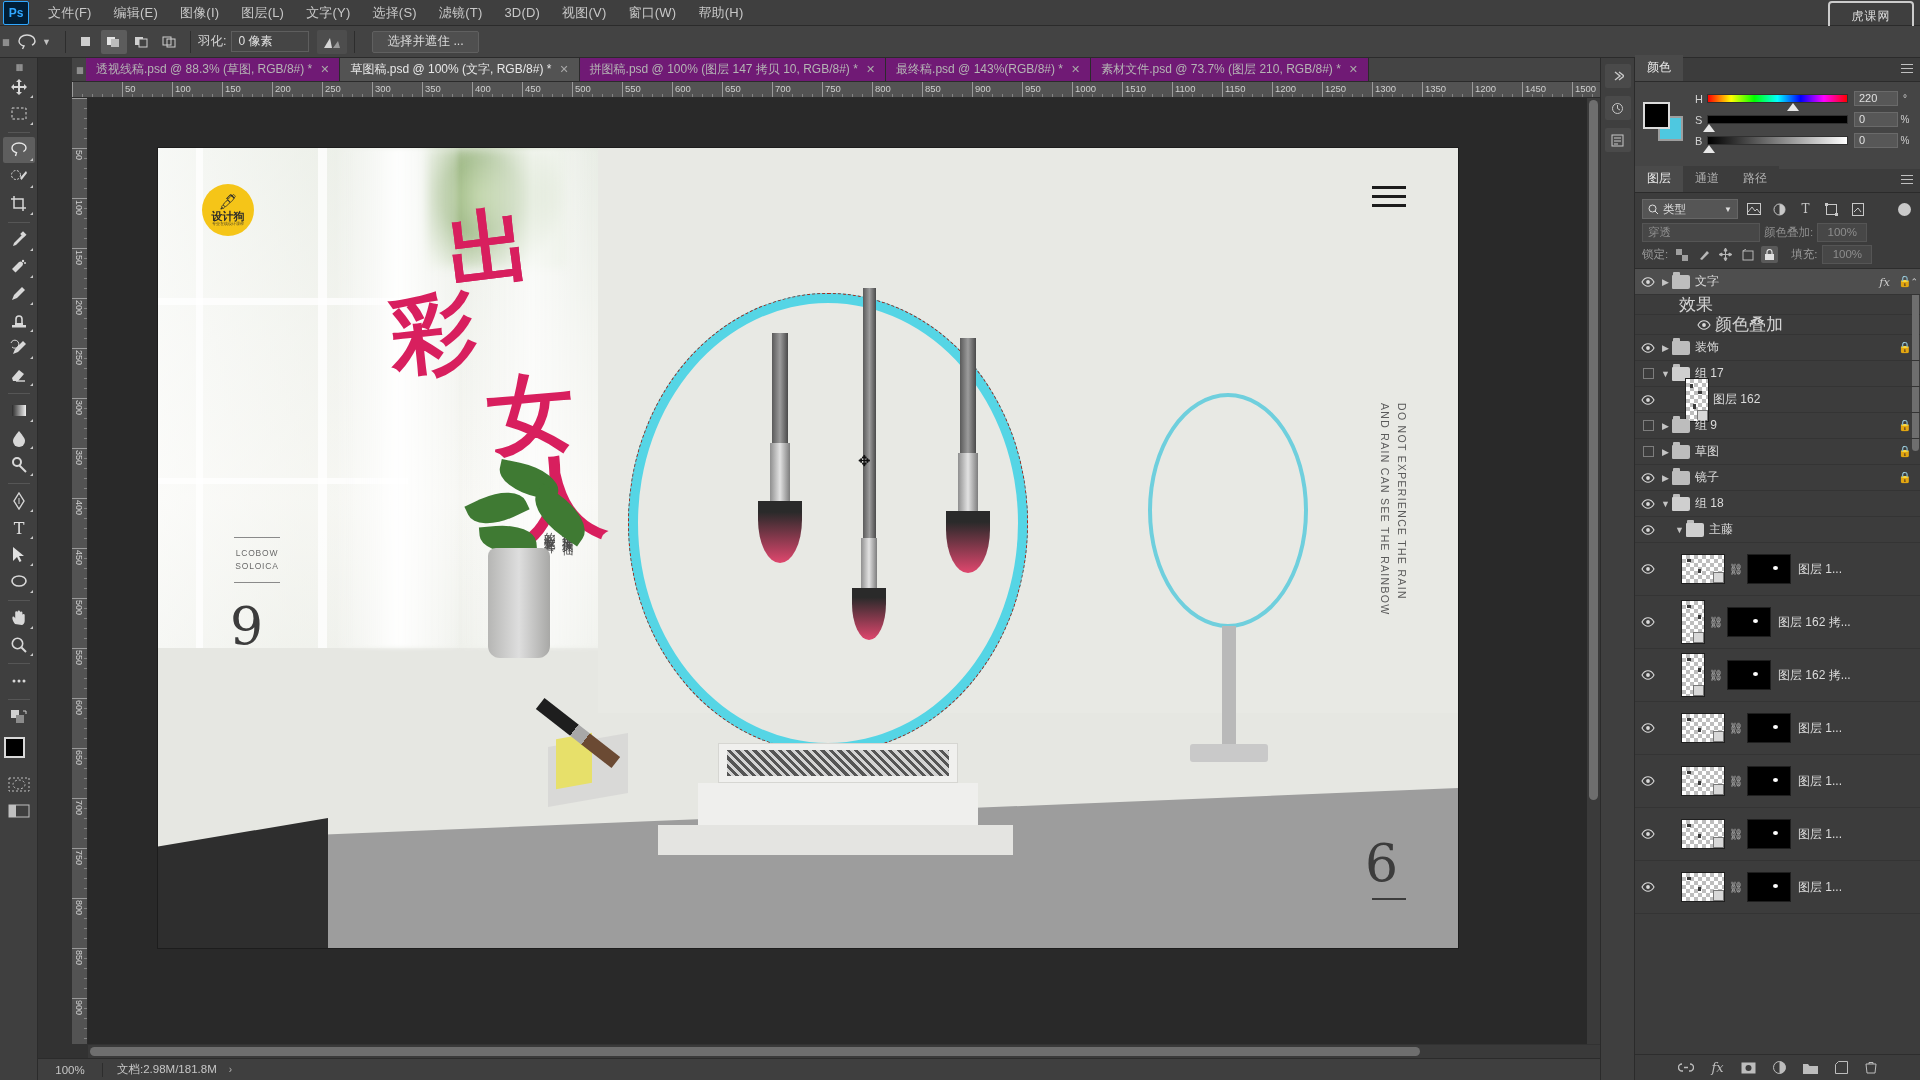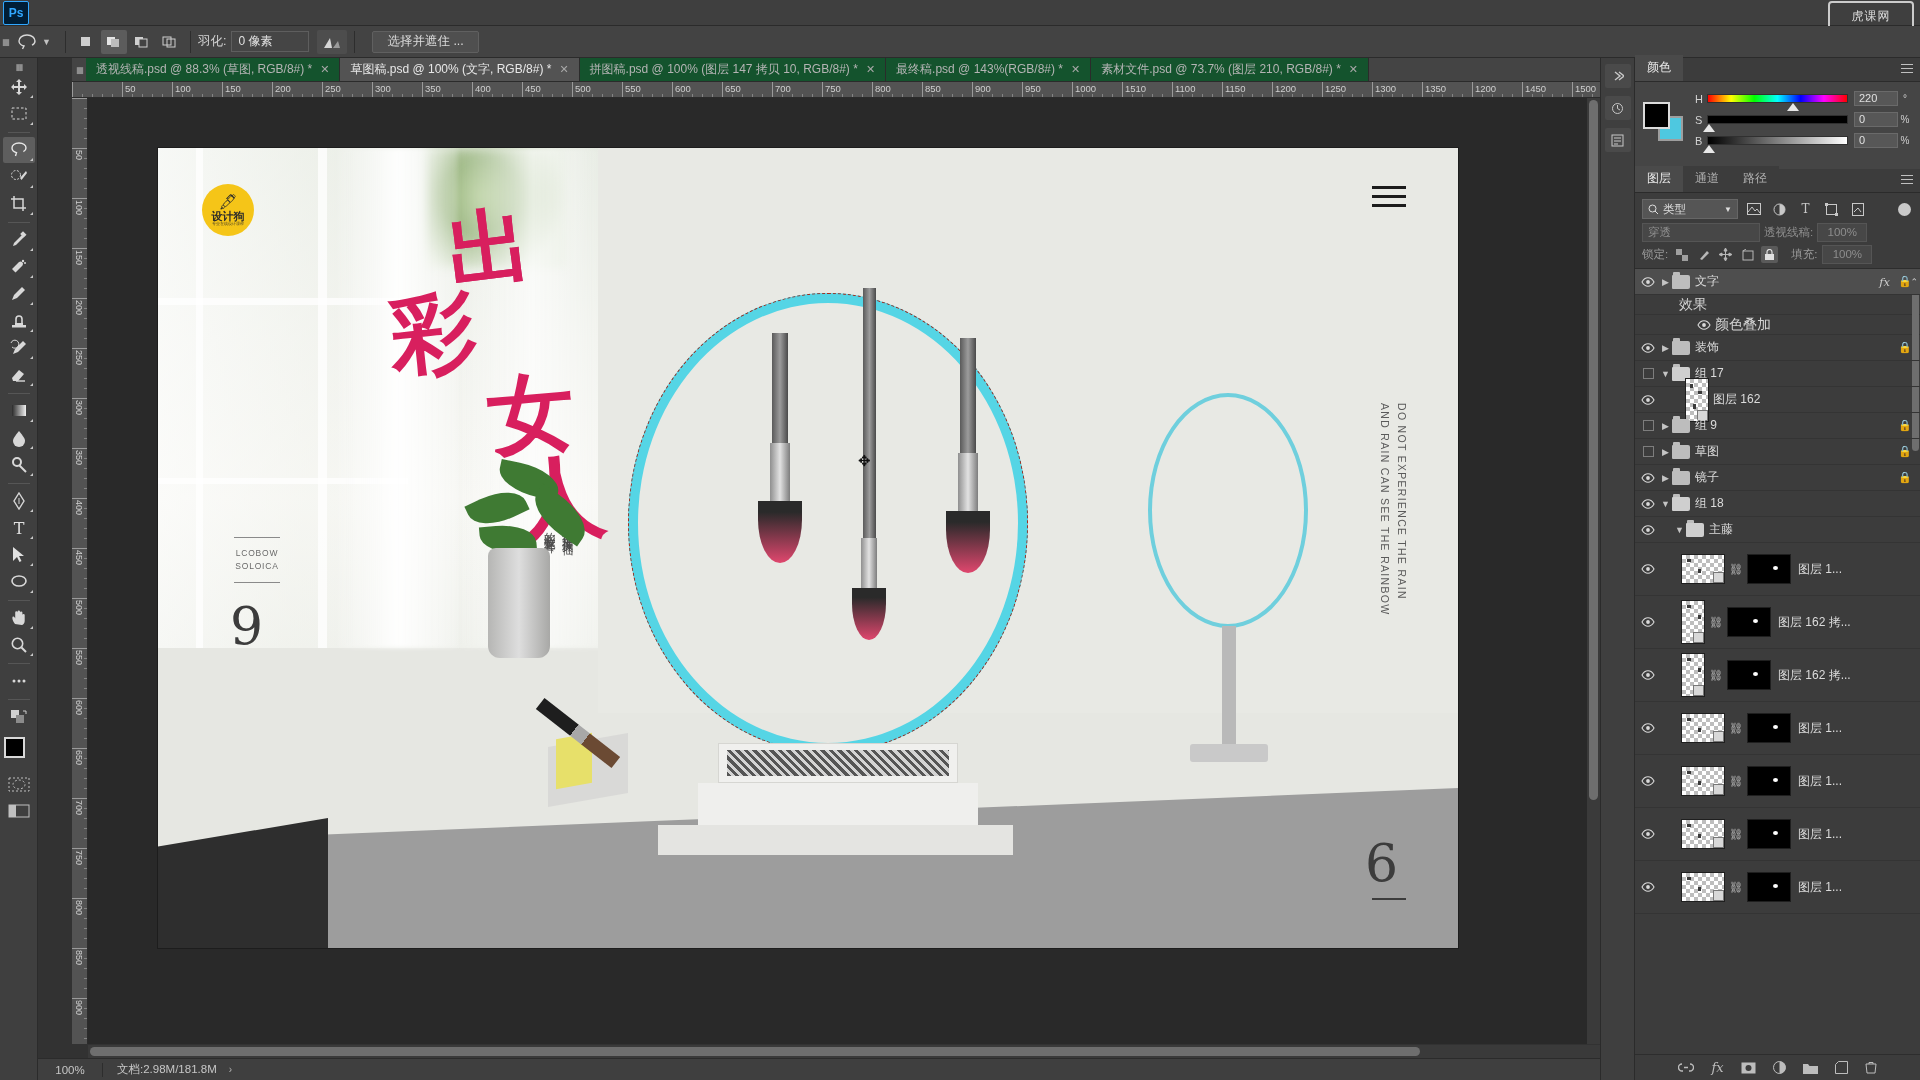--- a/index.html
+++ b/index.html
@@ -70,21 +70,21 @@
   }
 
   
   .tabbar {
     position: absolute; top: 58px; left: 72px; width: 1848px; height: 24px;
     background: #444444; display: flex; align-items: stretch; border-bottom: 1px solid #2b2b2b;
   }
   .tabbar-grip { width:14px; display:flex;align-items:center;justify-content:center;color:#8e8e8e;font-size:9px;letter-spacing:-2px;}
   .doc-tab {
     display: flex; align-items: center; gap: 8px; padding: 0 10px;
-    background: #14532d; border-right: 1px solid #2b2b2b;
+    background: #701a75; border-right: 1px solid #2b2b2b;
     color: #b4b4b4; font-size: 12px; white-space: nowrap;
   }
   .doc-tab.active { background: #535353; color: #e8e8e8; }
   .tab-close { font-size: 11px; color: #a8a8a8; }
 
   
   .toolbar {
     position: absolute; top: 58px; left: 0; width: 38px; bottom: 0;
     background: #3f3f3f; border-right: 1px solid #2b2b2b;
     display: flex; flex-direction: column; align-items: center; padding-top: 4px;
@@ -346,21 +346,21 @@
   }
   .thumb.narrow { width: 24px; height: 44px; }
   .thumb.wide { width: 44px; height: 30px; }
   .thumb .speck { position: absolute; background: #3a3a3a; }
   .thumb .smart { position: absolute; right: 0; bottom: 0; width: 11px; height: 11px; background: #d8d8d8;
     border: 1px solid #777; }
   .mask-thumb { width: 44px; height: 30px; background: #000; border: 1px solid #1f1f1f; margin-left: 6px; position:relative;}
   .mask-thumb .dot { position: absolute; background: #fff; border-radius: 50%; }
   .link-ic { width: 12px; color: #c6c6c6; font-size: 11px; text-align: center; }
   .eff-row { height: 20px; display: flex; align-items: center; padding-left: 44px; border-bottom: 1px solid #343434;}
-  .eff-row .lname { font-size: 14px; color: #d4d4d4; }
+  .eff-row .lname { font-size: 17px; color: #d4d4d4; }
   .eff-sub { padding-left: 58px; }
   .scrollbar { position: absolute; right: 1px; top: 2px; width: 7px; height: 180px; background: #6e6e6e; border-radius: 4px;}
 
   .lp-footer { height: 26px; background: #3c3c3c; border-top: 1px solid #2d2d2d;
     display: flex; align-items: center; justify-content: center; gap: 17px; }
   .lp-footer .fic { color: #bdbdbd; font-size: 13px; display:flex;align-items:center;justify-content:center;}
 
   
   .statusbar {
     position: absolute; left: 38px; bottom: 0; right: 320px; height: 22px;
@@ -376,20 +376,33 @@
   .vscroll { position: absolute; right: 320px; top: 98px; bottom: 36px; width: 13px; background: #3a3a3a;}
   .vscroll .thumbbar { position:absolute; top:2px; left:2px; height: 700px; width:9px; background:#6e6e6e; border-radius:5px;}
 </style>
 </head>
 <body>
 
 <div class="app">
 
   <div class="menubar">
     <div class="ps-logo">Ps</div>
+    <div id="menu-items" style="display:flex;align-items:center;">
+        <div class="menu-item">文件(F)</div>
+        <div class="menu-item">编辑(E)</div>
+        <div class="menu-item">图像(I)</div>
+        <div class="menu-item">图层(L)</div>
+        <div class="menu-item">文字(Y)</div>
+        <div class="menu-item">选择(S)</div>
+        <div class="menu-item">滤镜(T)</div>
+        <div class="menu-item">3D(D)</div>
+        <div class="menu-item">视图(V)</div>
+        <div class="menu-item">窗口(W)</div>
+        <div class="menu-item">帮助(H)</div>
+      </div>
     <div class="watermark">虎课网</div>
   </div>
 
   <div class="optionsbar">
     <div class="opt-grip">▮▮</div>
     <div class="tool-preset">
       <span class="lasso-glyph">
         <svg width="20" height="18" viewBox="0 0 20 18">
             <path d="M10 2C5 2 2 5 2 8c0 2.5 2.5 4.5 5 5l-1.5 3" fill="none" stroke="#d8d8d8" stroke-width="1.4"></path>
             <path d="M10 2c5 0 8 3 8 6 0 2-1.5 3.5-3 4.2" fill="none" stroke="#d8d8d8" stroke-width="1.4"></path>
@@ -1142,21 +1155,21 @@
             <svg width="12" height="13">
                 <rect x="0.5" y="0.5" width="11" height="12" fill="none" stroke="#c8c8c8"></rect>
                 <path d="M2 9 L6 5 L9 9" fill="none" stroke="#c8c8c8"></path>
               </svg>
             </div>
           <div class="lp-toggle"></div>
         </div>
 
         <div class="lp-blend">
           <div class="blend-box">穿透</div>
-          <span class="op-lab">透视线稿:</span>
+          <span class="op-lab">颜色叠加:</span>
           <div class="op-box">100%</div>
         </div>
 
         <div class="lp-lock">
           <span class="lock-lab">锁定:</span>
           <div class="lock-ic">
             <svg width="12" height="12">
                 <rect x="0" y="0" width="6" height="6" fill="#9f9f9f"></rect>
                 <rect x="6" y="6" width="6" height="6" fill="#9f9f9f"></rect>
               </svg>

